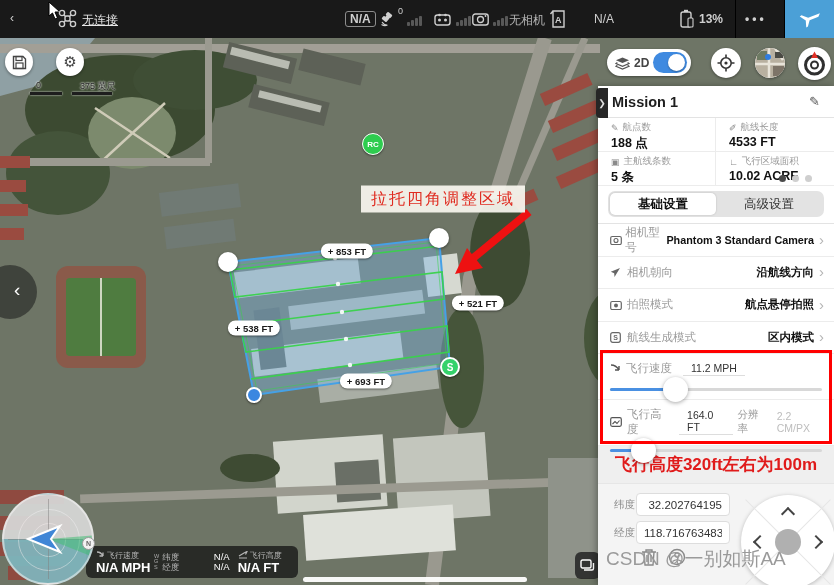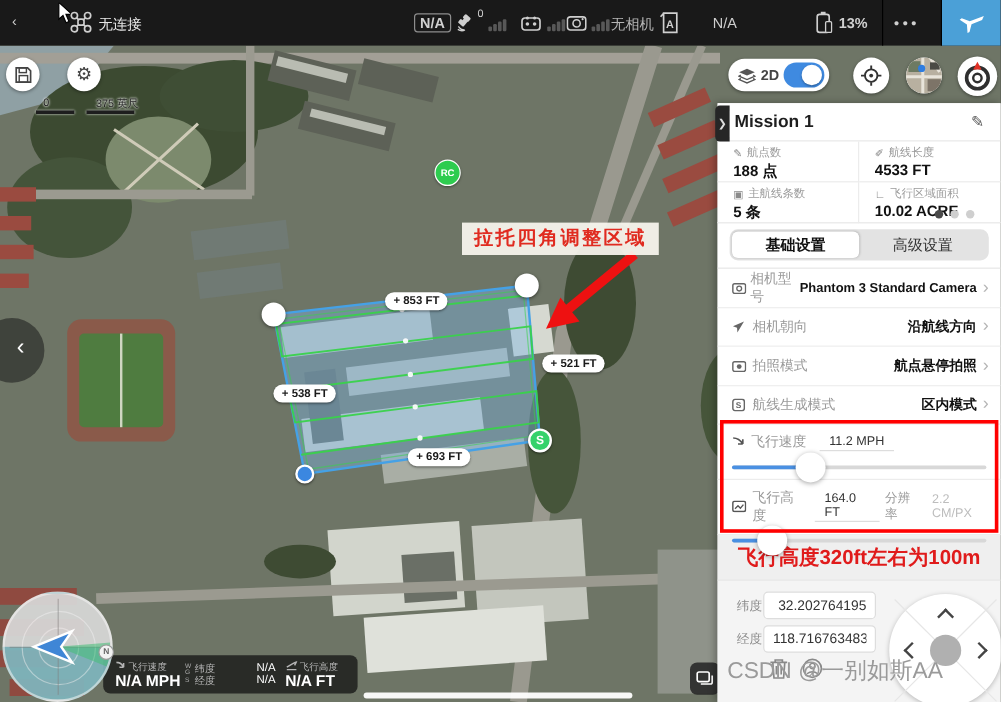--- a/index.html
+++ b/index.html
@@ -34,22 +34,22 @@
   #collapse-tab .g{position:absolute;left:14px;top:14px;color:#fff;font-size:19px;}
   #panel-tab{left:596px;top:88px;width:12px;height:30px;background:#262626;border-radius:4px 0 0 4px;color:#ddd;font-size:9px;display:flex;align-items:center;justify-content:center;z-index:31;}
 
   
   .ftlabel{transform:translate(-50%,-50%);background:#fff;border-radius:9px;padding:2px 7px;font-size:9.5px;font-weight:bold;color:#1a1a1a;box-shadow:0 1px 2px rgba(0,0,0,.45);z-index:12;white-space:nowrap;}
   .handle{border-radius:50%;z-index:13;}
   .h-white{width:20px;height:20px;background:#fff;box-shadow:0 1px 3px rgba(0,0,0,.5);}
   .h-blue{width:16px;height:16px;background:#3b87e0;border:2.5px solid #fff;box-shadow:0 1px 2px rgba(0,0,0,.5);}
   .h-start{width:20px;height:20px;background:#35d26b;border:2px solid #fff;box-shadow:0 1px 2px rgba(0,0,0,.5);color:#fff;font-size:10px;font-weight:bold;display:flex;align-items:center;justify-content:center;}
   #rc-marker{left:362px;top:133px;width:22px;height:22px;border-radius:50%;background:#2ecc4f;border:1.5px solid #fff;color:#fff;font-size:8px;font-weight:bold;display:flex;align-items:center;justify-content:center;z-index:12;box-shadow:0 1px 2px rgba(0,0,0,.4);}
-  #annotate{left:467px;top:199px;transform:translate(-50%,-50%);background:rgba(250,247,240,.92);padding:3px 10px;z-index:14;white-space:nowrap;
-    font-family:"Liberation Serif",serif;font-size:16px;font-weight:bold;color:#e02b20;letter-spacing:2px;}
+  #annotate{left:443px;top:199px;transform:translate(-50%,-50%);background:rgba(250,247,240,.92);padding:3px 10px;z-index:14;white-space:nowrap;
+    font-family:"Liberation Serif",serif;font-size:16px;font-weight:normal;color:#e02b20;letter-spacing:2px;}
 
   
   #gauge{left:2px;top:493px;width:92px;height:92px;z-index:22;}
   #gauge .face{position:absolute;inset:0;border-radius:50%;overflow:hidden;opacity:.93;background:linear-gradient(#d8d8d8 0 50%,#7fb5bd 50% 100%);border:2px solid rgba(255,255,255,.55);}
   #gauge .ring{position:absolute;border:1px solid rgba(255,255,255,.45);border-radius:50%;}
   #gauge .cross-v{position:absolute;left:50%;top:4%;width:1px;height:92%;background:rgba(130,130,130,.5);}
   #gauge .cross-h{position:absolute;top:50%;left:4%;height:1px;width:92%;background:rgba(130,130,130,.5);}
   #gauge .wedge{position:absolute;inset:0;background:rgba(66,196,120,.55);clip-path:polygon(50% 50%,100% 46%,100% 70%);}
   #n-badge{position:absolute;left:80px;top:44px;width:13px;height:13px;border-radius:50%;background:#f2f2f2;border:1px solid #9a9a9a;color:#666;font-size:7px;font-weight:bold;display:flex;align-items:center;justify-content:center;}
 
@@ -227,21 +227,21 @@
     <svg class="itm" style="left:58px;top:9px;" width="19" height="19" viewBox="0 0 19 19">
       <g stroke="#cfcfcf" stroke-width="1.4" fill="none">
         <circle cx="4" cy="4" r="2.6"></circle>
           <circle cx="15" cy="4" r="2.6"></circle>
           <circle cx="4" cy="15" r="2.6"></circle>
           <circle cx="15" cy="15" r="2.6"></circle>
         <rect x="7" y="7" width="5" height="5" rx="1.5"></rect>
         <path d="M6 6 L8 8 M13 6 L11 8 M6 13 L8 11 M13 13 L11 11"></path>
       </g>
     </svg>
-    <div class="itm" style="left:82px;top:12px;color:#e8e8e8;">无连接</div>
+    <div class="itm" style="left:82px;top:12px;color:#e8e8e8;text-decoration:underline;">无连接</div>
 
     <div class="itm badge" style="left:345px;top:11px;">N/A</div>
     <svg class="itm" style="left:379px;top:10px;" width="17" height="17" viewBox="0 0 17 17">
       <g fill="#cfcfcf">
           <rect x="7" y="3" width="6" height="4" rx="1" transform="rotate(40 10 5)"></rect>
       <rect x="3" y="7" width="6" height="4" rx="1" transform="rotate(40 6 9)"></rect>
       <rect x="6.5" y="6" width="4" height="3" transform="rotate(40 8.5 7.5)"></rect>
         </g>
       <path d="M3 12 q2 3 5 3 M2.5 14.5 q3 2 6 .5" stroke="#cfcfcf" stroke-width="1.1" fill="none"></path>
     </svg>

